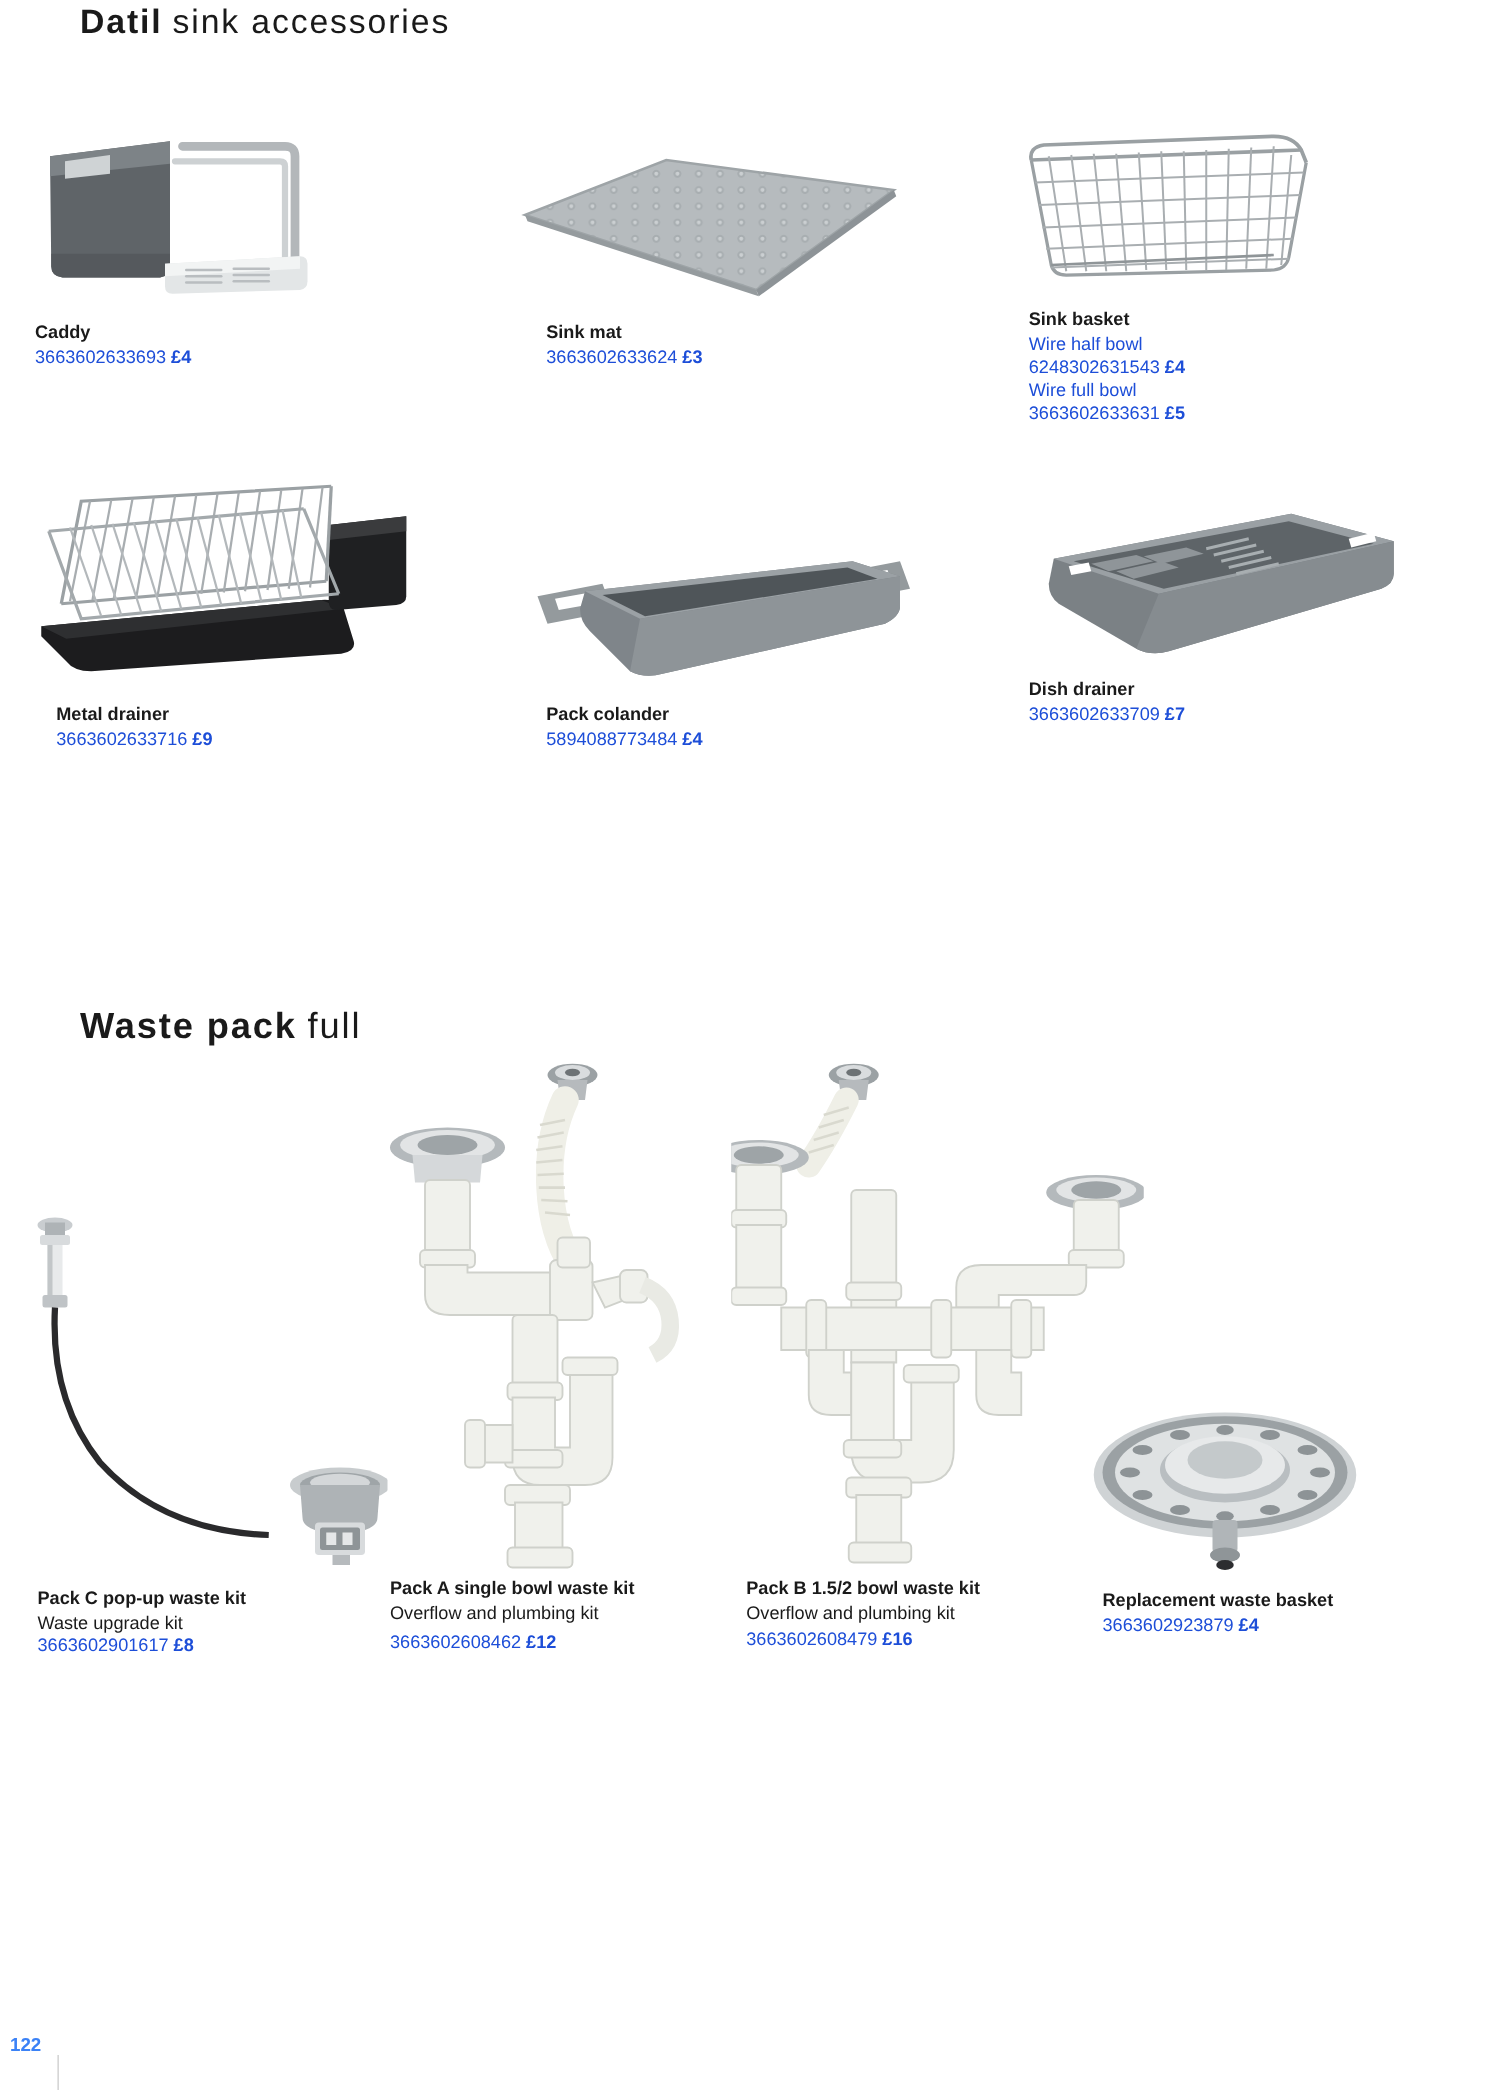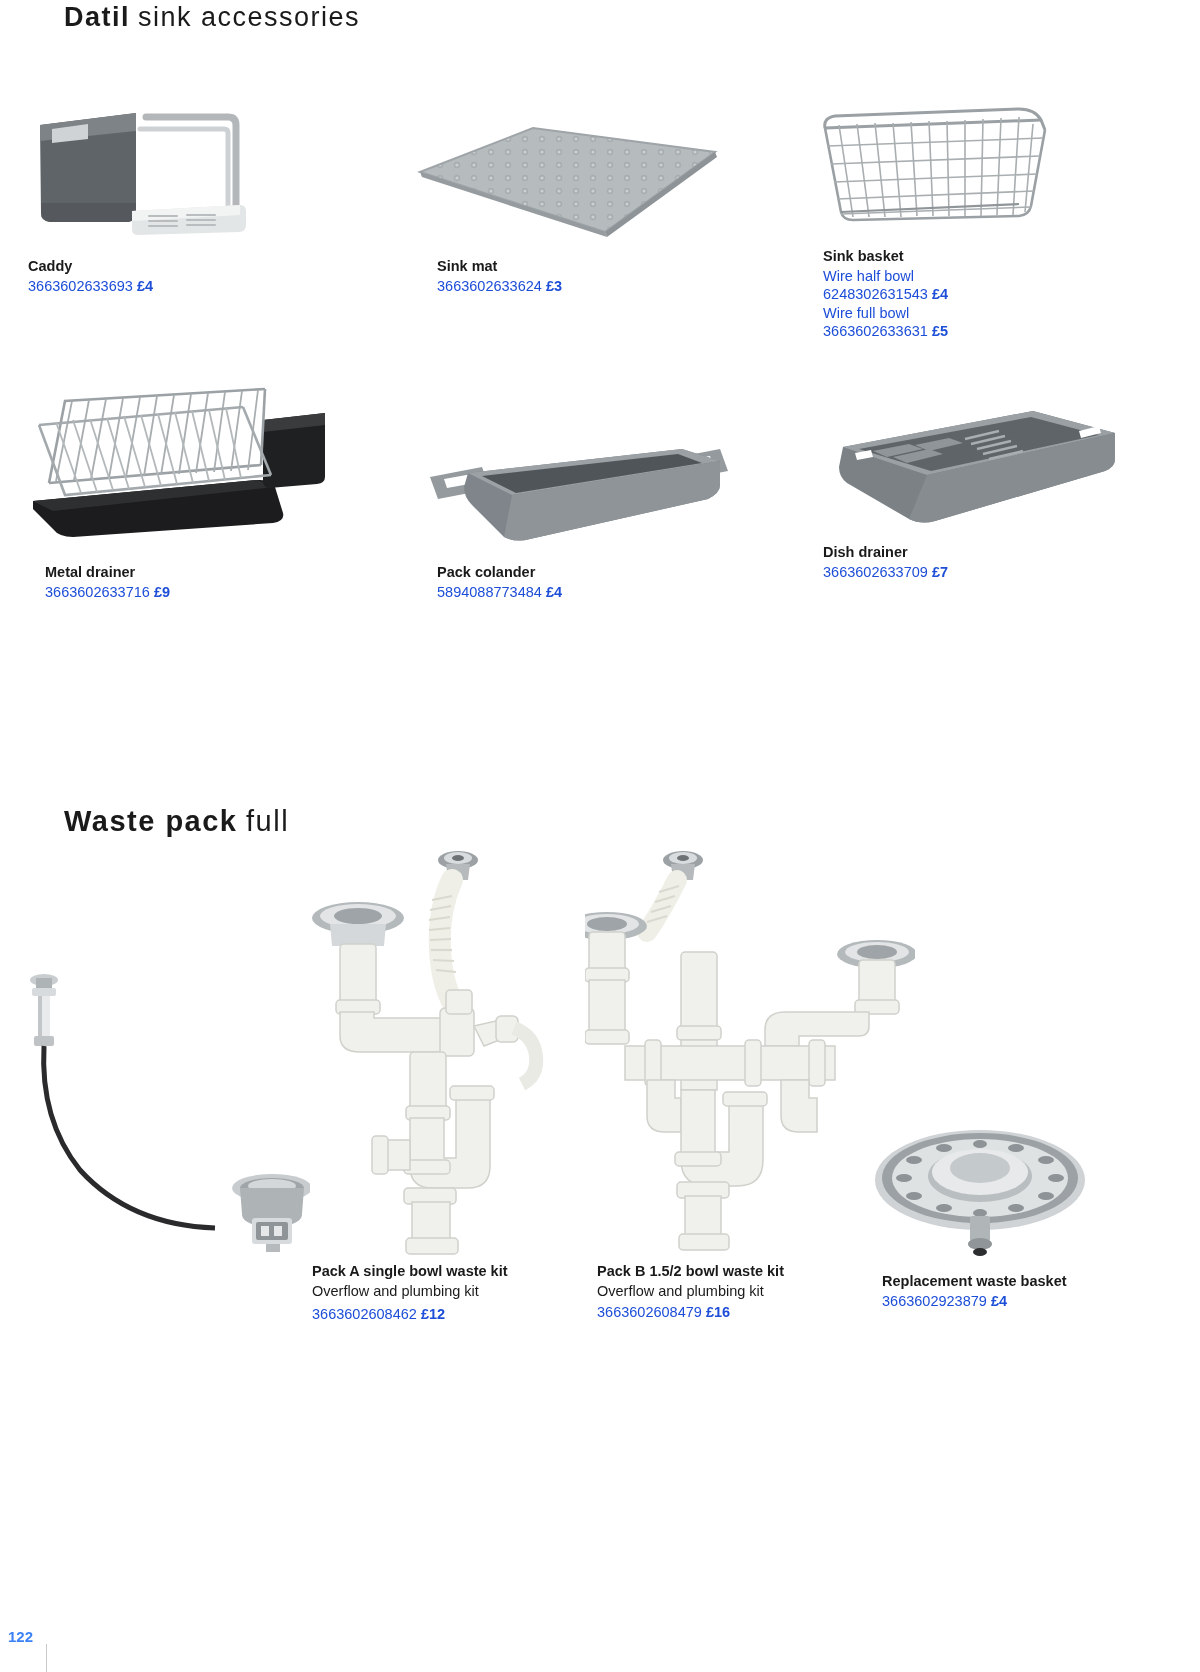--- a/index.html
+++ b/index.html
@@ -344,20 +344,28 @@
         <ellipse cx="252" cy="318" rx="32" ry="10" fill="#9fa5a8"></ellipse>
         <ellipse cx="252" cy="316" rx="24" ry="7" fill="#d4d7d9"></ellipse>
         <path d="M220 318 L222 344 Q222 352 236 355 L268 355 Q282 352 282 344 L284 318 Z" fill="#aeb3b6"></path>
         <rect x="232" y="348" width="40" height="26" rx="3" fill="#d8dbdd"></rect>
         <rect x="236" y="352" width="32" height="18" rx="2" fill="#8e9497"></rect>
         <rect x="241" y="356" width="8" height="10" fill="#e5e7e8"></rect>
         <rect x="254" y="356" width="8" height="10" fill="#e5e7e8"></rect>
         <rect x="246" y="374" width="14" height="8" fill="#b6babd"></rect>
       </svg>
     </div>
+    <div class="caption" style="left:10px; top:400px;">
+      <span class="title">Pack C pop-up waste kit</span>
+      <span class="sub">Waste upgrade kit</span>
+      <span class="line">
+        <span>3663602901617</span>
+        <span class="price">£8</span>
+      </span>
+    </div>
   </div>
 
   <div class="product" style="left:300px; top:840px; width:290px; height:500px;">
     <div class="product-image" style="left:0px; top:0px;">
       <svg width="290" height="420" viewBox="0 0 290 420">
 
         <ellipse cx="158" cy="20" rx="20" ry="9" fill="#9ba1a4"></ellipse>
         <ellipse cx="158" cy="18" rx="14" ry="6" fill="#d9dcde"></ellipse>
         <ellipse cx="158" cy="18" rx="6" ry="3" fill="#6d7275"></ellipse>
         <path d="M146 24 L170 24 L168 40 L148 40 Z" fill="#b6babd"></path>

